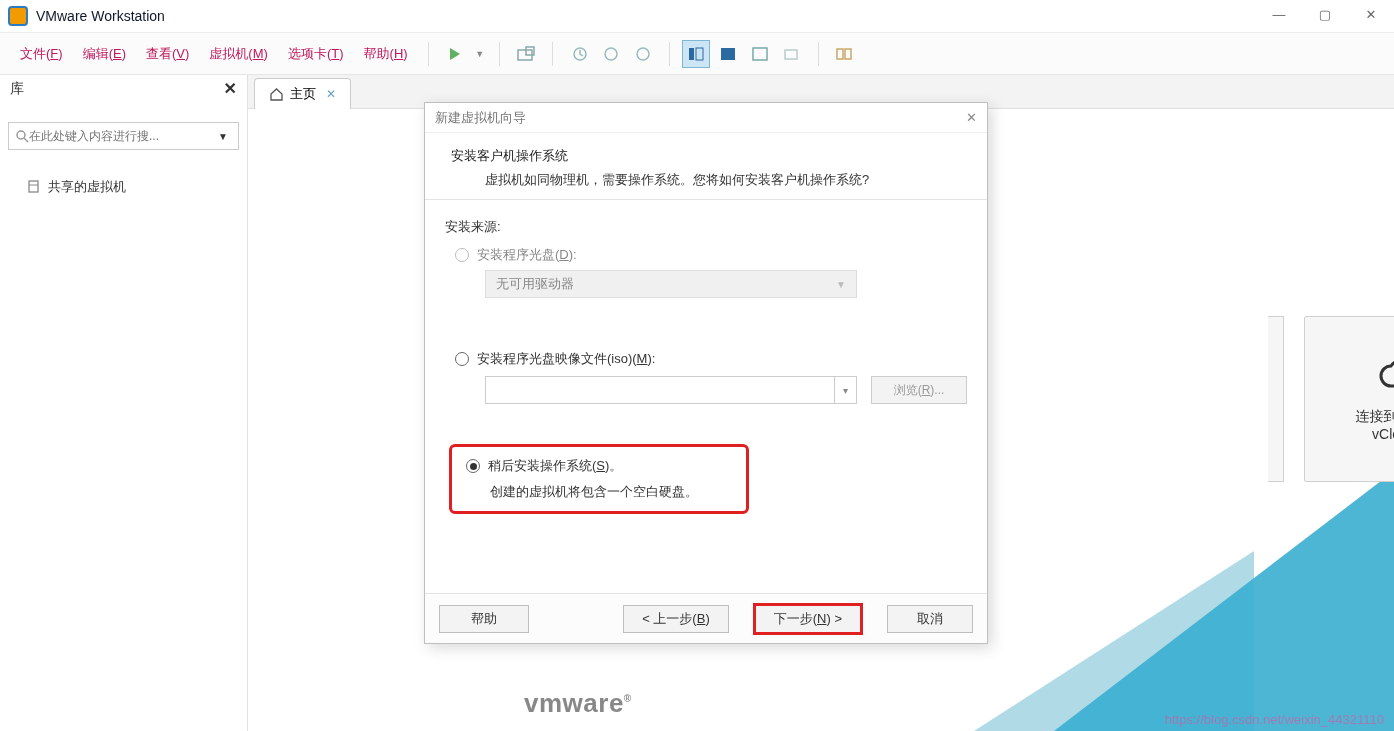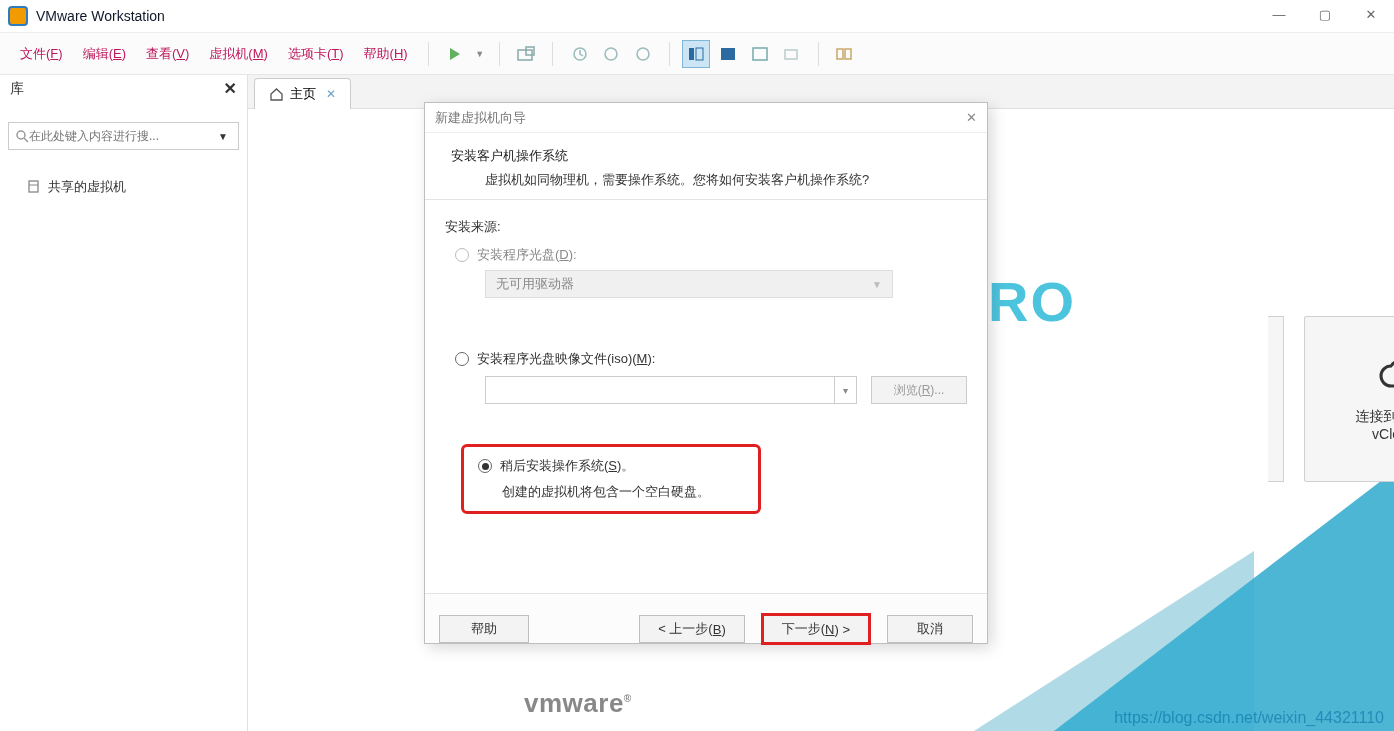--- a/index.html
+++ b/index.html
@@ -58,34 +58,34 @@
 .dialog-head { padding:14px 26px 10px 26px; border-bottom:1px solid #e3e3e3;}
 .dialog-head .h1 { font-weight:400; font-size:13px; color:#222; margin-bottom:6px;}
 .dialog-head .h2 { font-size:13px; color:#333; padding-left:34px;}
 .dialog-body { padding: 16px 20px 0 20px; position:relative; height: calc(100% - 30px - 68px - 50px); }
 .group-label { font-size:13px; color:#333; margin:2px 0 10px 0;}
 .radio-row { display:flex; align-items:center; gap:8px; margin:8px 0 6px 10px; font-size:13px; color:#333;}
 .radio-row.disabled { color:#888; }
 .radio { width:14px; height:14px; border:1px solid #666; border-radius:50%; display:inline-flex; align-items:center; justify-content:center; background:#fff;}
 .radio.disabled { border-color:#bbb;}
 .radio.checked::after { content:""; width:7px; height:7px; background:#333; border-radius:50%; }
-.combo { margin-left:40px; width:408px; height:28px; background:#f0f0f0; border:1px solid #ddd; color:#888; display:flex; align-items:center; padding:0 10px; justify-content:space-between;}
+.combo { margin-left:40px; width:372px; height:28px; background:#f0f0f0; border:1px solid #ddd; color:#888; display:flex; align-items:center; padding:0 10px; justify-content:space-between;}
 .combo .chev { font-size:10px; color:#bbb;}
 .path-row { display:flex; gap:14px; margin-left:40px; margin-top:8px; align-items:center;}
 .path-input { width:372px; height:28px; border:1px solid #ccc; background:#fff; }
 .path-input .chev-box { float:right; width:22px; height:26px; border-left:1px solid #ccc; display:flex; align-items:center; justify-content:center; color:#888; font-size:10px;}
 .browse-btn { width:96px; height:28px; background:#f3f3f3; border:1px solid #ccc; color:#999; font-size:12px;}
-.highlight-box { border:3px solid #e02020; border-radius:6px; padding:10px 14px; margin:40px 0 0 16px; width:300px;}
+.highlight-box { border:3px solid #e02020; border-radius:6px; padding:10px 14px; margin:40px 0 0 4px; width:300px;}
 .highlight-box .sub { margin-left:24px; margin-top:8px; color:#333;}
-.dialog-footer { position:absolute; bottom:0; left:0; right:0; height:50px; border-top:1px solid #e3e3e3; display:flex; align-items:flex-end; padding:0 14px; gap:18px; background:#fcfcfc;}
+.dialog-footer { position:absolute; bottom:0; left:0; right:0; height:50px; border-top:1px solid #e3e3e3; display:flex; align-items:center; padding:0 14px; gap:26px; background:#fcfcfc;}
 .btn { height:28px; padding:0 18px; background:#f3f3f3; border:1px solid #bfbfbf; font-size:13px; color:#333; display:flex; align-items:center; justify-content:center; min-width:86px;}
 .btn.help { min-width:90px; }
 .spacer { flex:1; }
 .btn.next-hl { outline:3px solid #e02020; outline-offset:-1px;}
-.watermark { position:absolute; right:10px; bottom:4px; color:#0369a1; font-size:16px; z-index:100; opacity:.55;}
+.watermark { position:absolute; right:10px; bottom:4px; color:#ec4899; font-size:13px; z-index:100; opacity:.55;}
 </style>
 </head>
 <body>
 
 <div class="titlebar">
   <div class="app-icon"></div>
   <div class="title">VMware Workstation</div>
 </div>
 <div class="window-controls">
   <div>—</div>
@@ -191,21 +191,20 @@
     <div class="tabbar">
       <div class="tab">
         <svg width="15" height="14">
             <path d="M2 7 L7.5 2 L13 7 V13 H2 Z" fill="none" stroke="#555" stroke-width="1.3"></path>
           </svg>
         <span>主页</span>
         <span class="tab-close">✕</span>
       </div>
     </div>
     <div class="home-stage">
-      <div class="bg-pro">RO</div>
       <div class="bg-tri2"></div>
       <div class="bg-tri1"></div>
       <div class="frag-border"></div>
       <div class="cloud-card">
         <svg class="cloud-ico" viewBox="0 0 54 38">
           <path d="M42 30 H14 a10 10 0 0 1 0-20 a14 12 0 0 1 26 4 a8 8 0 0 1 2 16 Z" fill="none" stroke="#333" stroke-width="3"></path>
         </svg>
         <div style="text-align:center;font-size:14px;color:#333;">
           <div>连接到 VMware</div>
           <div>vCloud Air</div>

